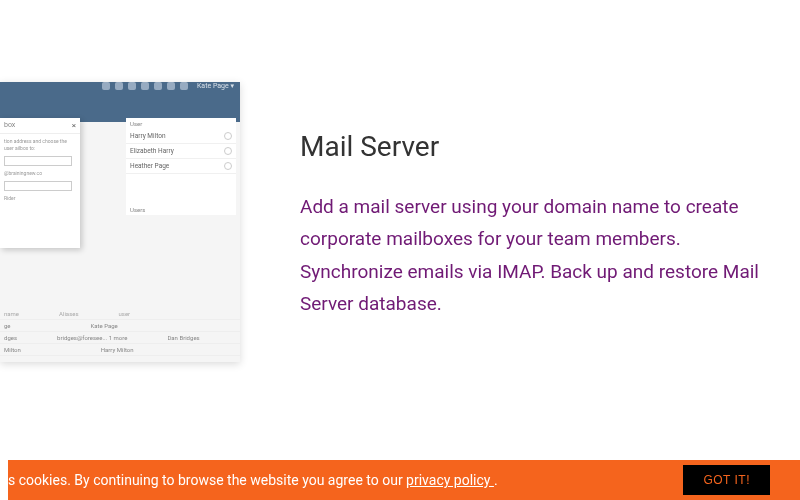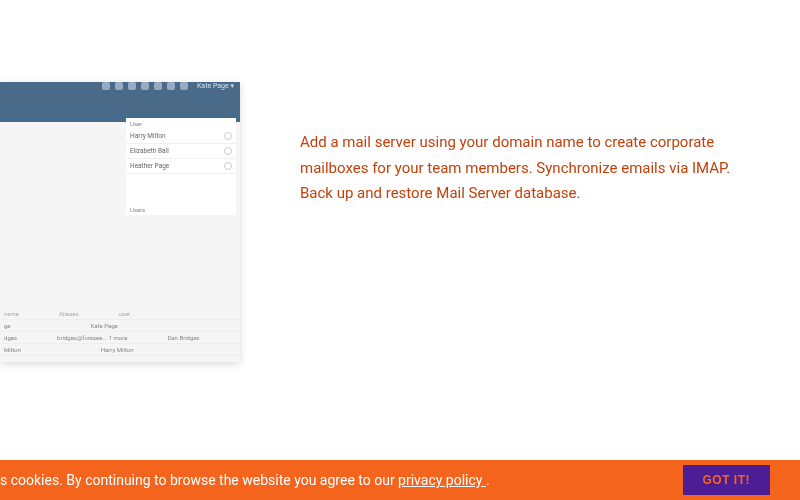--- a/index.html
+++ b/index.html
@@ -16,51 +16,64 @@
 .modal-bd{padding:4px;font-size:5px;color:#999;line-height:1.4}
 .inp{width:68px;height:10px;border:1px solid #ccc;margin:4px 0;background:#fff}
 .userlist{position:absolute;right:4px;top:36px;width:110px;background:#fff}
 .uhdr{font-size:6px;color:#888;padding:2px 4px}
 .urow{display:flex;justify-content:space-between;align-items:center;padding:3px 4px;border-bottom:1px solid #f0f0f0;font-size:6.5px;color:#666}
 .ucir{width:8px;height:8px;border:1px solid #ccc;border-radius:50%}
 .tbl{position:absolute;bottom:6px;left:0;right:0;font-size:6px;color:#888}
 .trow{display:flex;padding:2px 4px;border-bottom:1px solid #eee;gap:40px}
 .content{flex:1;padding:130px 40px 0 60px}
 h2{font-size:28px;font-weight:400;color:#333;margin-bottom:28px}
-.desc{font-size:15px;line-height:1.7;color:#c2410c}
+.desc{font-size:19px;line-height:1.7;color:#701a75}
 .second{position:absolute;bottom:0;left:300px;width:170px;height:30px;background:#4a6a8a;display:flex;justify-content:flex-end;align-items:center;padding:0 6px;gap:4px;overflow:hidden}
-.cookie{position:absolute;bottom:0;left:0;right:0;height:40px;background:#f5641d;display:flex;align-items:center;justify-content:space-between;padding:0 30px 0 0;color:#fff;font-size:14px}
+.cookie{position:absolute;bottom:0;left:8px;right:0;height:40px;background:#f5641d;display:flex;align-items:center;justify-content:space-between;padding:0 30px 0 0;color:#fff;font-size:14px}
 .cookie-txt{white-space:nowrap;overflow:hidden}
 .cookie a{color:#fff;text-decoration:underline}
-.gotit{background:#4c1d95;color:#f5641d;border:none;padding:8px 20px;font-size:12px;font-weight:700;cursor:pointer;margin-left:20px;letter-spacing:.5px}
+.gotit{background:#000000;color:#f5641d;border:none;padding:8px 20px;font-size:12px;font-weight:400;cursor:pointer;margin-left:20px;letter-spacing:.5px}
 </style>
 </head>
 <body>
 
 <div class="hero">
   <div class="shot">
     <div class="shot-bar">
       <span class="bar-ico"></span>
       <span class="bar-ico"></span>
       <span class="bar-ico"></span>
       <span class="bar-ico"></span>
       <span class="bar-ico"></span>
       <span class="bar-ico"></span>
       <span class="bar-ico"></span>
       <span class="bar-user"><span>Kate Page</span> ▾</span>
     </div>
     <div class="shot-body">
+      <div class="modal">
+        <div class="modal-hd">
+          <span>box</span>
+          <span class="mx">×</span>
+        </div>
+        <div class="modal-bd">
+          <div>tion address and choose the user ailbox to:</div>
+          <div class="inp"></div>
+          <div>@brainingnew.co</div>
+          <div class="inp"></div>
+          <div>Rider</div>
+        </div>
+      </div>
       <div class="userlist">
         <div class="uhdr">User</div>
         <div class="urow">
             <span>Harry Milton</span>
             <span class="ucir"></span>
           </div>
         <div class="urow">
-            <span>Elizabeth Ball</span>
+            <span>Elizabeth Harry</span>
             <span class="ucir"></span>
           </div>
         <div class="urow">
             <span>Heather Page</span>
             <span class="ucir"></span>
           </div>
         <div class="uhdr" style="margin-top:30px">Users</div>
       </div>
       <div class="tbl">
         <div class="trow" style="color:#aaa">
@@ -80,20 +93,21 @@
           </div>
         <div class="trow">
             <span>Milton</span>
             <span></span>
             <span>Harry Milton</span>
           </div>
       </div>
     </div>
   </div>
   <div class="content">
+    <h2>Mail Server</h2>
     <p class="desc">Add a mail server using your domain name to create corporate mailboxes for your team members. Synchronize emails via IMAP. Back up and restore Mail Server database.</p>
   </div>
 </div>
 
 <div class="second">
   <span class="bar-ico"></span>
   <span class="bar-ico"></span>
   <span class="bar-ico"></span>
   <span class="bar-ico"></span>
   <span class="bar-user"><span>Kate Page</span> ▾</span>

